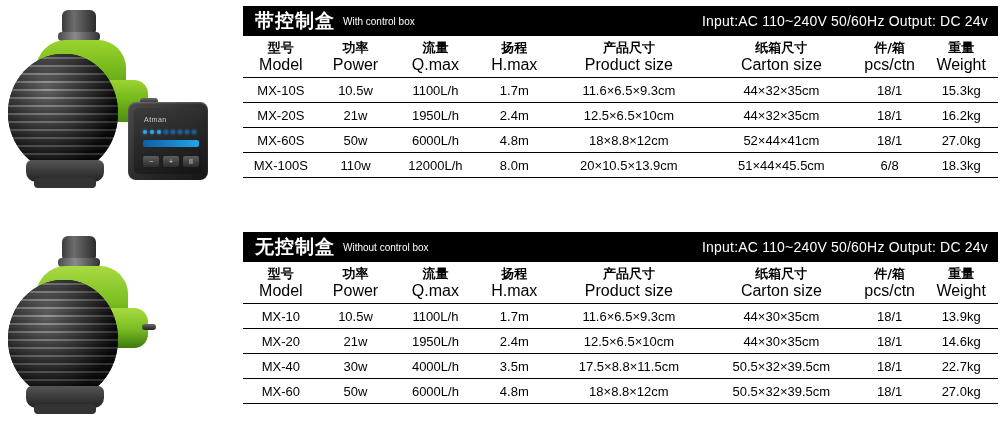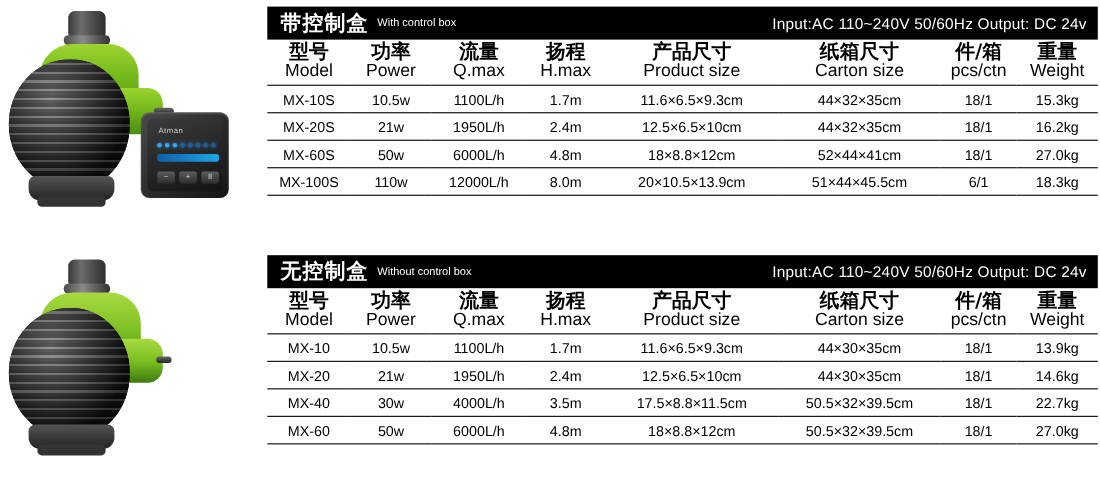--- a/index.html
+++ b/index.html
@@ -139,21 +139,21 @@
     vertical-align: middle;
     border-bottom: 1px solid #000;
     color: #000;
   }
   table.spec thead th {
     padding: 3px 0 4px;
     border-bottom: 1px solid #000;
   }
   .h-cn {
     display: block;
-    font-size: 18px; font-weight: bold; line-height: 18px;
+    font-size: 13px; font-weight: bold; line-height: 18px;
     font-family: "DejaVu Sans", sans-serif;
   }
   .h-en {
     display: block;
     font-size: 16px; line-height: 16px; font-weight: normal;
     font-family: "Liberation Sans", sans-serif;
   }
   table.spec tbody td {
     font-size: 13px;
     height: 25px;
@@ -315,21 +315,21 @@
           <td>18/1</td>
           <td>27.0kg</td>
         </tr>
         <tr>
           <td>MX-100S</td>
           <td>110w</td>
           <td>12000L/h</td>
           <td>8.0m</td>
           <td>20×10.5×13.9cm</td>
           <td>51×44×45.5cm</td>
-          <td>6/1</td>
+          <td>6/8</td>
           <td>18.3kg</td>
         </tr>
       </tbody>
     </table>
   </div>
 
   <div class="spec-block" id="block2">
     <div class="title-bar">
       <span class="title-cn">无控制盒</span>
       <span class="title-en">Without control box</span>

